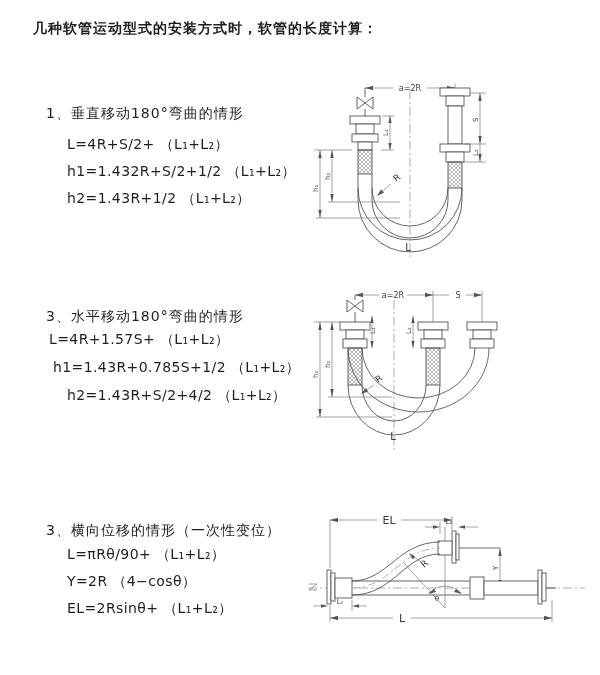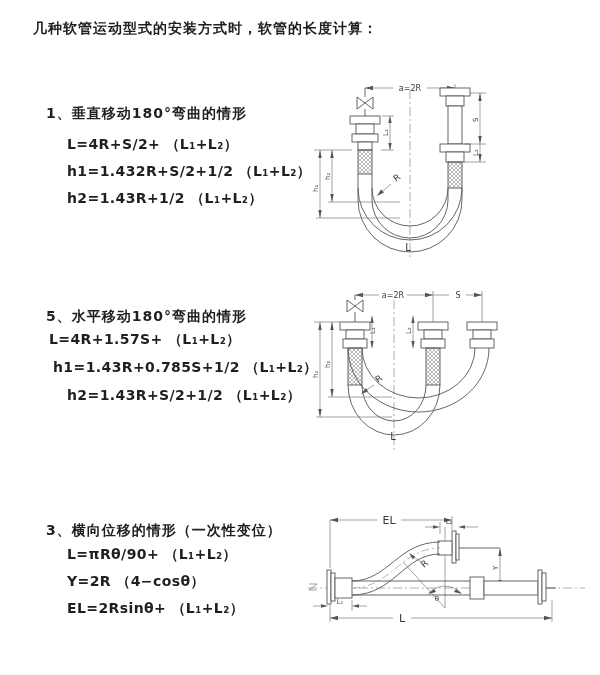--- a/index.html
+++ b/index.html
@@ -2,22 +2,22 @@
 <html><head>
 <meta charset="utf-8">
 <style>
   html,body{margin:0;padding:0;background:#ffffff;}
   #stage{
     position:relative;width:600px;height:675px;background:#ffffff;overflow:hidden;
     font-family:"DejaVu Sans","Liberation Sans",sans-serif;color:#1f1f1f;padding-left:27px;
   }
   .abs{position:absolute;white-space:nowrap;}
   .title{font-size:14px;font-weight:bold;letter-spacing:1px;}
-  .heading{font-size:14px;font-weight:bold;letter-spacing:1px;}
-  .formula{font-size:14px;font-weight:bold;letter-spacing:0.4px;}
+  .heading{font-size:14px;font-weight:normal;letter-spacing:1px;}
+  .formula{font-size:14px;font-weight:normal;letter-spacing:0.4px;}
   svg{position:absolute;overflow:visible;}
   svg text{font-family:"DejaVu Sans","Liberation Sans",sans-serif;fill:#3a3a3a;}
   .dim-t{font-size:8px;}
   .dim-s{font-size:7px;}
   .big-t{font-size:11px;}
   .r-t{font-size:9px;}
   .l-t{font-size:10px;}
   .ln{stroke:#555;stroke-width:0.9;fill:none;}
   .lnw{stroke:#555;stroke-width:0.9;fill:#ffffff;}
   .dm{stroke:#666;stroke-width:0.6;fill:none;}
@@ -30,24 +30,24 @@
 
 <div id="stage">
 
   <div class="abs title" style="left:33px;top:20px">几种软管运动型式的安装方式时，软管的长度计算：</div>
 
   <div class="abs heading" style="left:46px;top:105px">1、垂直移动180°弯曲的情形</div>
   <div class="abs formula" style="left:67px;top:136px">L=4R+S/2+ （L₁+L₂）</div>
   <div class="abs formula" style="left:67px;top:163px">h1=1.432R+S/2+1/2 （L₁+L₂）</div>
   <div class="abs formula" style="left:67px;top:190px">h2=1.43R+1/2 （L₁+L₂）</div>
 
-  <div class="abs heading" style="left:46px;top:308px">5、水平移动180°弯曲的情形</div>
+  <div class="abs heading" style="left:46px;top:308px">3、水平移动180°弯曲的情形</div>
   <div class="abs formula" style="left:49px;top:331px">L=4R+1.57S+ （L₁+L₂）</div>
   <div class="abs formula" style="left:53px;top:359px">h1=1.43R+0.785S+1/2 （L₁+L₂）</div>
-  <div class="abs formula" style="left:67px;top:387px">h2=1.43R+S/2+1/2 （L₁+L₂）</div>
+  <div class="abs formula" style="left:67px;top:387px">h2=1.43R+S/2+4/2 （L₁+L₂）</div>
 
   <div class="abs heading" style="left:46px;top:522px">3、横向位移的情形（一次性变位）</div>
   <div class="abs formula" style="left:67px;top:546px">L=πRθ/90+ （L₁+L₂）</div>
   <div class="abs formula" style="left:67px;top:573px">Y=2R （4−cosθ）</div>
   <div class="abs formula" style="left:67px;top:600px">EL=2Rsinθ+ （L₁+L₂）</div>
 
   <svg style="left:300px;top:60px" width="300" height="212" viewBox="300 60 300 212">
     <defs>
       <pattern id="hz1" width="4" height="4" patternUnits="userSpaceOnUse">
         <path d="M0,4 L4,0 M0,0 L4,4" stroke="#777" stroke-width="0.5"></path>

